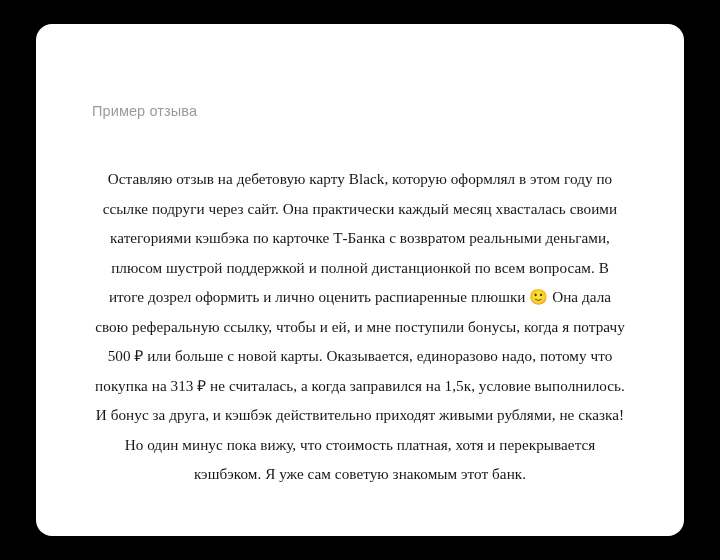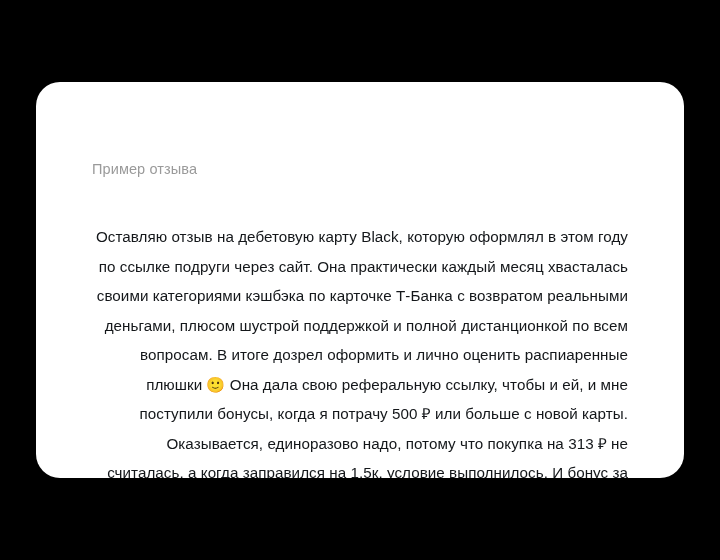--- a/index.html
+++ b/index.html
@@ -18,44 +18,45 @@
     height: 560px;
     background: #000000;
     display: flex;
     align-items: center;
     justify-content: center;
     box-sizing: border-box;
   }
   .card {
     position: relative;
     width: 648px;
-    height: 396px;
+    height: 512px;
     background: #ffffff;
-    border-radius: 24px;
+    border-radius: 16px;
     box-sizing: border-box;
     padding: 78px 56px 40px 56px;
     overflow: hidden;
   }
   .card-label {
     font-size: 14.5px;
     line-height: 18px;
     color: #9a9a9a;
     font-weight: 400;
     letter-spacing: 0.1px;
     margin: 0 0 44px 0;
   }
   .review-body {
     font-size: 15.2px;
     line-height: 29.5px;
     color: #14171a;
     font-weight: 400;
     margin: 0;
-    text-align: right;
+    text-align: center;
     letter-spacing: 0.05px;
     max-width: 540px;
+    font-family: Liberation Serif, serif;
   }
 </style>
 </head>
 <body>
 
 <div class="screen">
   <div class="card">
     <div class="card-label">Пример отзыва</div>
     <div class="review-body">Оставляю отзыв на дебетовую карту Black, которую оформлял в этом году по ссылке подруги через сайт. Она практически каждый месяц хвасталась своими категориями кэшбэка по карточке Т-Банка с возвратом реальными деньгами, плюсом шустрой поддержкой и полной дистанционкой по всем вопросам. В итоге дозрел оформить и лично оценить распиаренные плюшки 🙂 Она дала свою реферальную ссылку, чтобы и ей, и мне поступили бонусы, когда я потрачу 500 ₽ или больше с новой карты. Оказывается, единоразово надо, потому что покупка на 313 ₽ не считалась, а когда заправился на 1,5к, условие выполнилось. И бонус за друга, и кэшбэк действительно приходят живыми рублями, не сказка! Но один минус пока вижу, что стоимость платная, хотя и перекрывается кэшбэком. Я уже сам советую знакомым этот банк.</div>
   </div>

